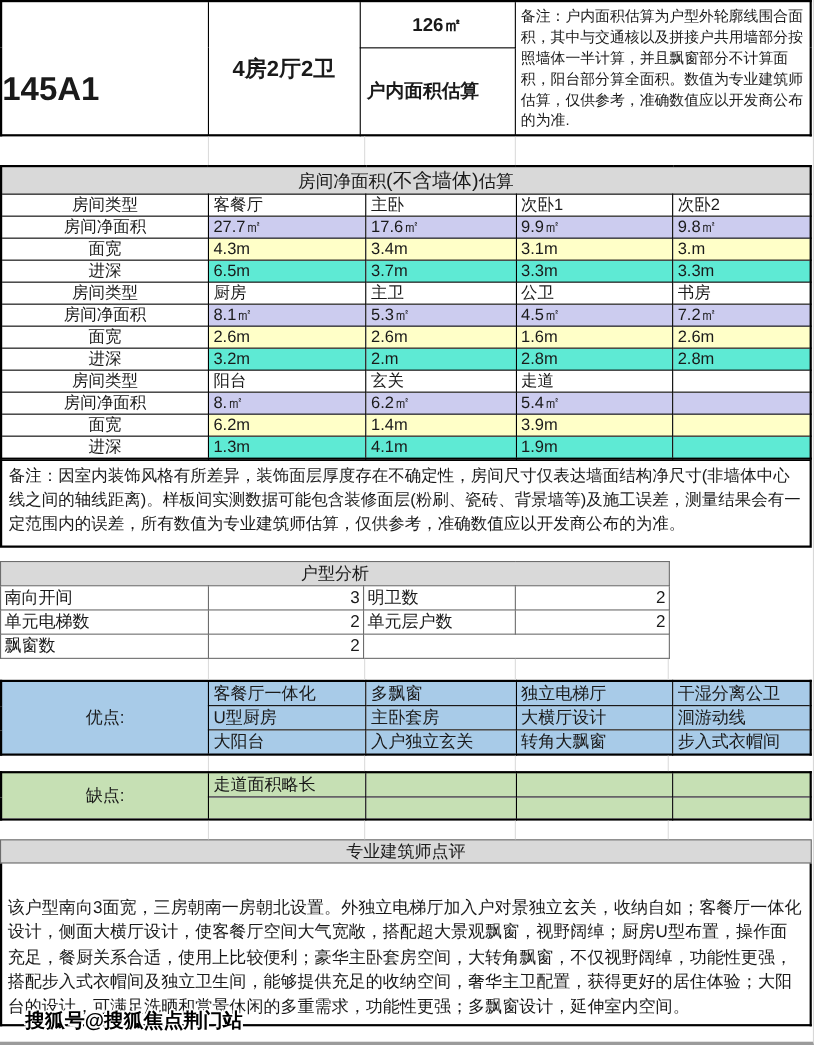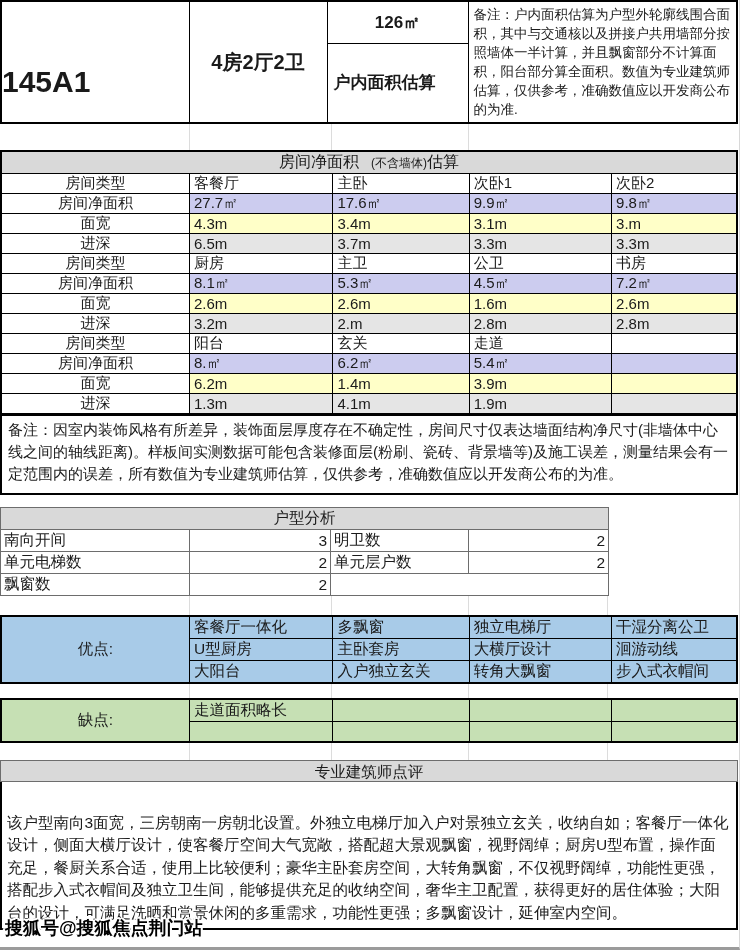--- a/index.html
+++ b/index.html
@@ -29,24 +29,24 @@
   
   .gap { position:relative; width:740px; }
   .gap .gl { position:absolute; top:0; bottom:0; width:1px; background:#dcdcdc; }
   .gl1{left:189px;} .gl2{left:331px;} .gl3{left:468px;} .gl4{left:607px;}
 
   
   .main-table { width:738px; border:2px solid #000; }
   .main-table td { border:1px solid #000; height:20px; font-size:15px; padding:0 4px; }
   .main-table .lbl { text-align:center; font-weight:normal; }
   .main-table .ttl { text-align:center; background:#d9d9d9; font-size:16px; font-weight:normal; }
-  .main-table .ttl .small { font-size:12px;padding-left:12px; }
+  .main-table .ttl .small { font-size:18px; }
   .row-area td { background:#ccccef; }
   .row-width td { background:#ffffc8; }
-  .row-depth td { background:#e5e5e5; }
+  .row-depth td { background:#5eead4; }
   .row-area td.lbl, .row-width td.lbl, .row-depth td.lbl { background:inherit; }
   .note-box {
     width:738px; border:2px solid #000; border-top:1px solid #000;
     font-size:15px; line-height:22px; padding:3px 6px 8px 6px;
     white-space:normal;
   }
 
   
   .ana-table { width:608px; border:1px solid #6d6d6d; }
   .ana-table td { border:1px solid #6d6d6d; height:20px; font-size:15.5px; padding:0 3px; }
@@ -61,21 +61,21 @@
   .pros td { background:#a8cbe8; }
   .cons td { background:#c6e0b4; }
 
   
   .review-header { width:738px; border:1px solid #6d6d6d; background:#d9d9d9;
     text-align:center; font-size:15.5px; height:22px; line-height:21px; }
   .review-box { width:738px; height:148px; border:2px solid #000; border-top:none;
     font-size:15.5px; line-height:22.5px; padding:30px 5px 4px 5px; white-space:normal; }
 
   .watermark {
-    position:absolute; left:5px; bottom:7px;
+    position:absolute; left:23px; bottom:7px;
     font-size:18px; font-weight:bold; color:#000; letter-spacing:0px;
     text-shadow:-1.5px -1.5px 0 #fff, 1.5px -1.5px 0 #fff, -1.5px 1.5px 0 #fff,
                  1.5px 1.5px 0 #fff, 0 -2px 0 #fff, 0 2px 0 #fff, -2px 0 0 #fff, 2px 0 0 #fff;
   }
 
   .h26{height:26px;} .h12{height:12px;} .h19{height:19px;} .h14{height:14px;} .h17{height:17px;}
 </style>
 </head>
 <body>
 

